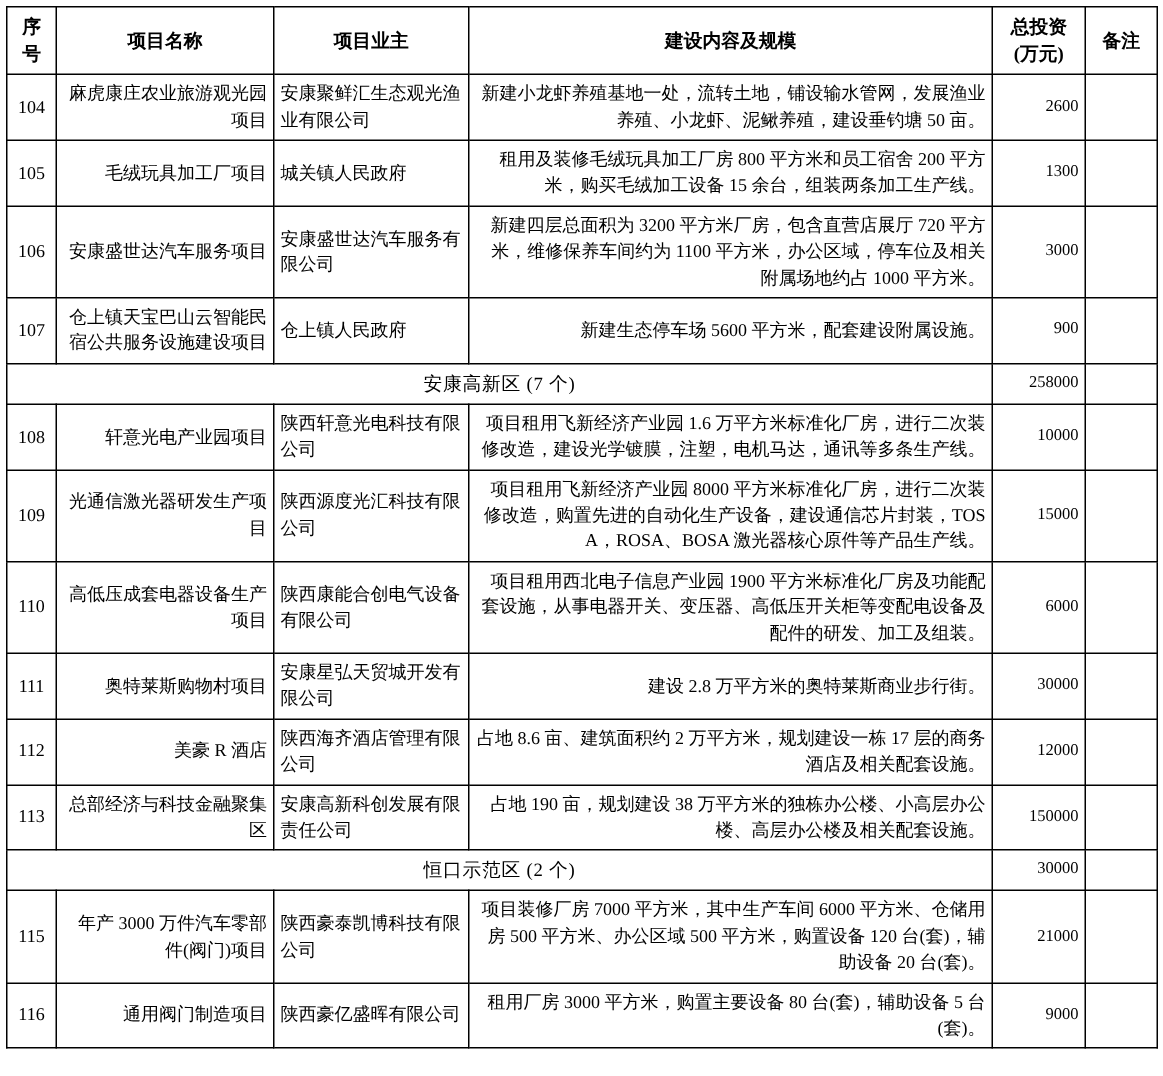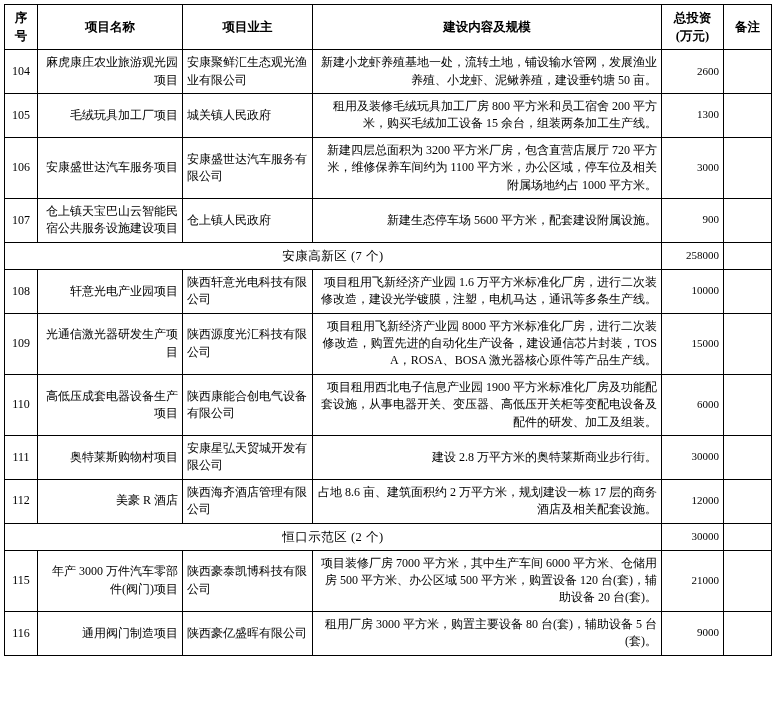--- a/index.html
+++ b/index.html
@@ -189,20 +189,28 @@
 
       <tr>
         <td class="seq">112</td>
         <td class="name">美豪 R 酒店</td>
         <td class="owner">陕西海齐酒店管理有限公司</td>
         <td class="content">占地 8.6 亩、建筑面积约 2 万平方米，规划建设一栋 17 层的商务酒店及相关配套设施。</td>
         <td class="invest">12000</td>
         <td class="remark"></td>
       </tr>
 
+      <tr>
+        <td class="seq">113</td>
+        <td class="name">总部经济与科技金融聚集区</td>
+        <td class="owner">安康高新科创发展有限责任公司</td>
+        <td class="content">占地 190 亩，规划建设 38 万平方米的独栋办公楼、小高层办公楼、高层办公楼及相关配套设施。</td>
+        <td class="invest">150000</td>
+        <td class="remark"></td>
+      </tr>
 
 
       <tr class="group">
         <td class="group-title" colspan="4">恒口示范区 (2 个)</td>
         <td class="invest">30000</td>
         <td class="remark"></td>
       </tr>
 
       <tr>
         <td class="seq">115</td>

